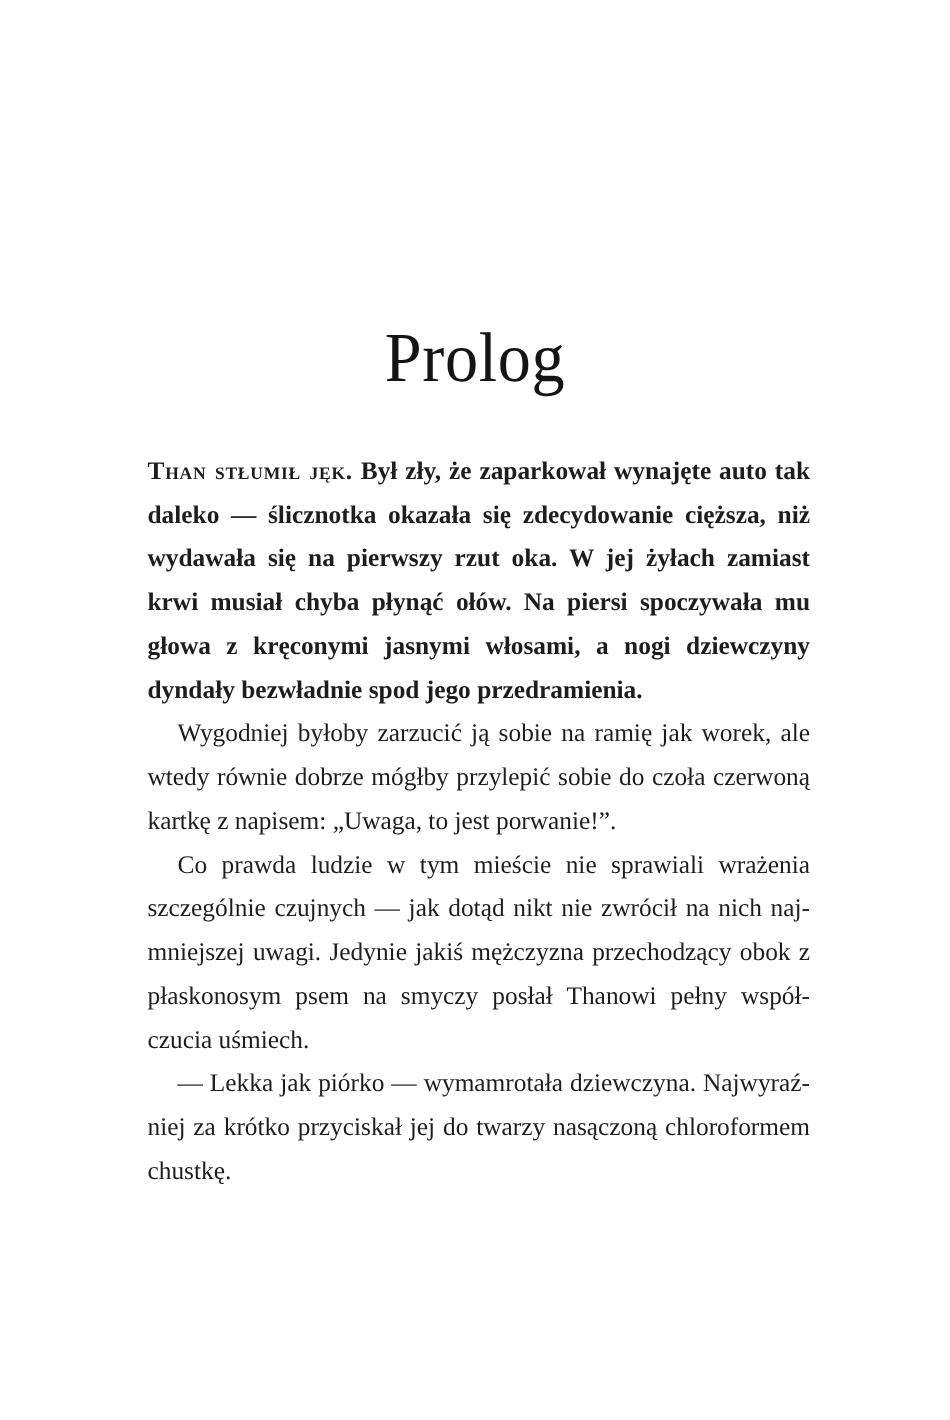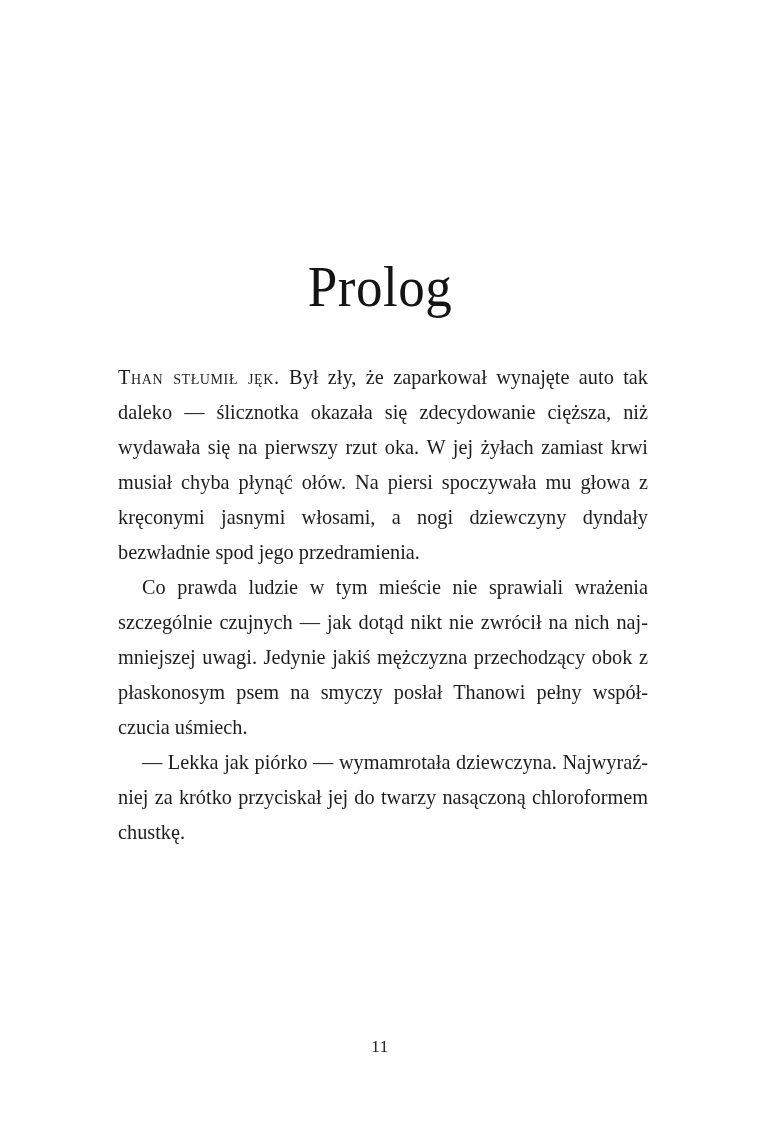--- a/index.html
+++ b/index.html
@@ -56,20 +56,21 @@
     color: #1d1d1d;
   }
 
   .textblock p {
     margin: 0;
     text-indent: 24px;
   }
 
   .textblock p.first {
     text-indent: 0;
+    font-weight: bold;
   }
 
   
   .textblock p {
     text-align-last: left;
   }
 
   .opening-caps {
     font-variant: small-caps;
     letter-spacing: 0.6px;
@@ -91,24 +92,24 @@
 <body>
 
 <div class="page">
 
   <h1 class="chapter-title">Prolog</h1>
 
   <div class="textblock">
 
     <p class="first"><span class="opening-caps">Than stłumił jęk.</span><span> Był zły, że zaparkował wynajęte auto tak daleko — ślicznotka okazała się zdecydowanie cięższa, niż wyda­wała się na pierwszy rzut oka. W jej żyłach zamiast krwi musiał chyba płynąć ołów. Na piersi spoczywała mu głowa z kręconymi jasnymi włosami, a nogi dziewczyny dyndały bezwładnie spod jego przedramienia.</span></p>
 
+    <p><span>Wygodniej byłoby zarzucić ją sobie na ramię jak worek, ale wtedy równie dobrze mógłby przylepić sobie do czoła czerwoną kartkę z napisem: „Uwaga, to jest porwanie!”.</span></p>
 
     <p><span>Co prawda ludzie w tym mieście nie sprawiali wrażenia szczególnie czujnych — jak dotąd nikt nie zwrócił na nich naj­mniejszej uwagi. Jedynie jakiś mężczyzna przechodzący obok z płaskonosym psem na smyczy posłał Thanowi pełny współ­czucia uśmiech.</span></p>
 
 
 
     <p><span>— Lekka jak piórko — wymamrotała dziewczyna. Najwyraź­niej za krótko przyciskał jej do twarzy nasączoną chloroformem chustkę.</span></p>
 
   </div>
 
-  <div class="folio">11</div>
 
 </div>
 
 </body></html>

